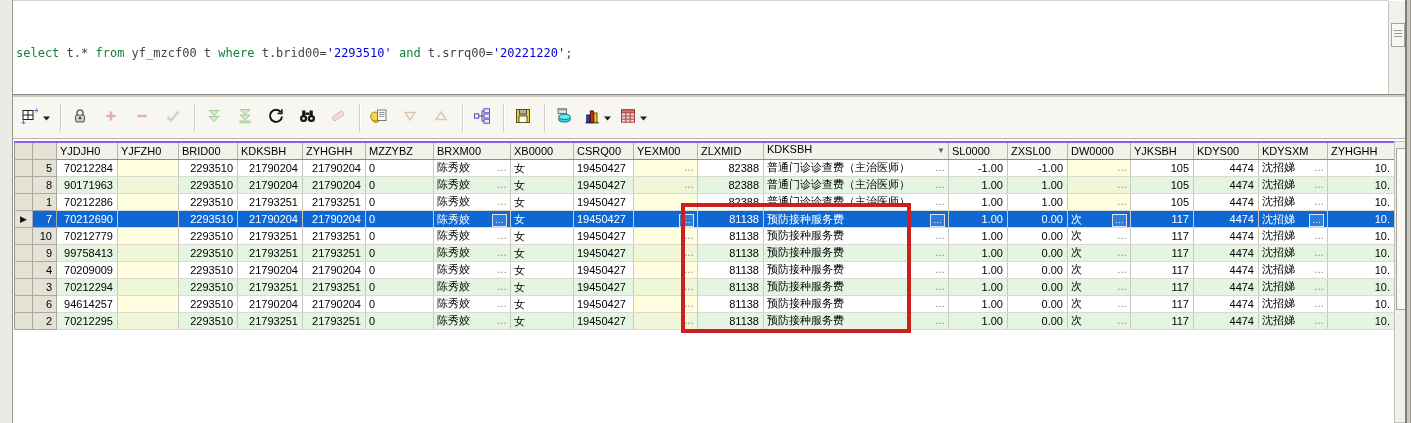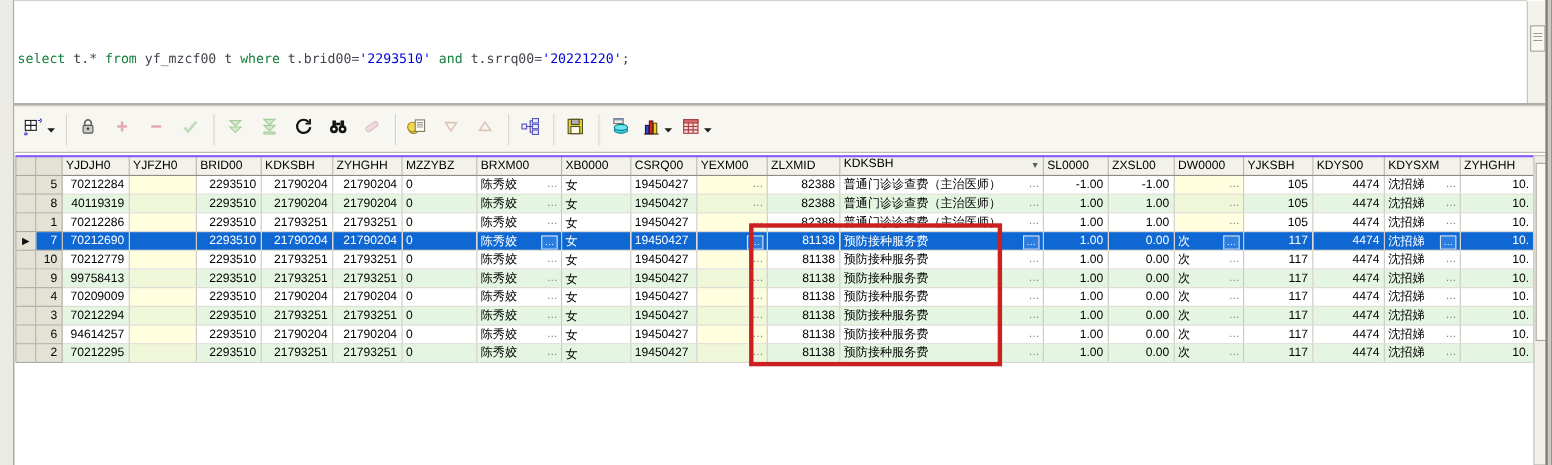--- a/index.html
+++ b/index.html
@@ -307,21 +307,21 @@
             <td class="ar"><span>-1.00</span></td>
             <td class="null"><span class="ell">…</span><span></span></td>
             <td class="ar"><span>105</span></td>
             <td class="ar"><span>4474</span></td>
             <td><span class="ell">…</span><span>沈招娣</span></td>
             <td class="ar"><span>10.</span></td>
           </tr>
           <tr class="green">
             <td class="ind"></td>
             <td class="num">8</td>
-            <td class="ar"><span>40119319</span></td>
+            <td class="ar"><span>90171963</span></td>
             <td class="ar null"><span></span></td>
             <td class="ar"><span>2293510</span></td>
             <td class="ar"><span>21790204</span></td>
             <td class="ar"><span>21790204</span></td>
             <td><span>0</span></td>
             <td><span class="ell">…</span><span>陈秀姣</span></td>
             <td><span>女</span></td>
             <td><span>19450427</span></td>
             <td class="null"><span class="ell">…</span><span></span></td>
             <td class="ar"><span>82388</span></td>

